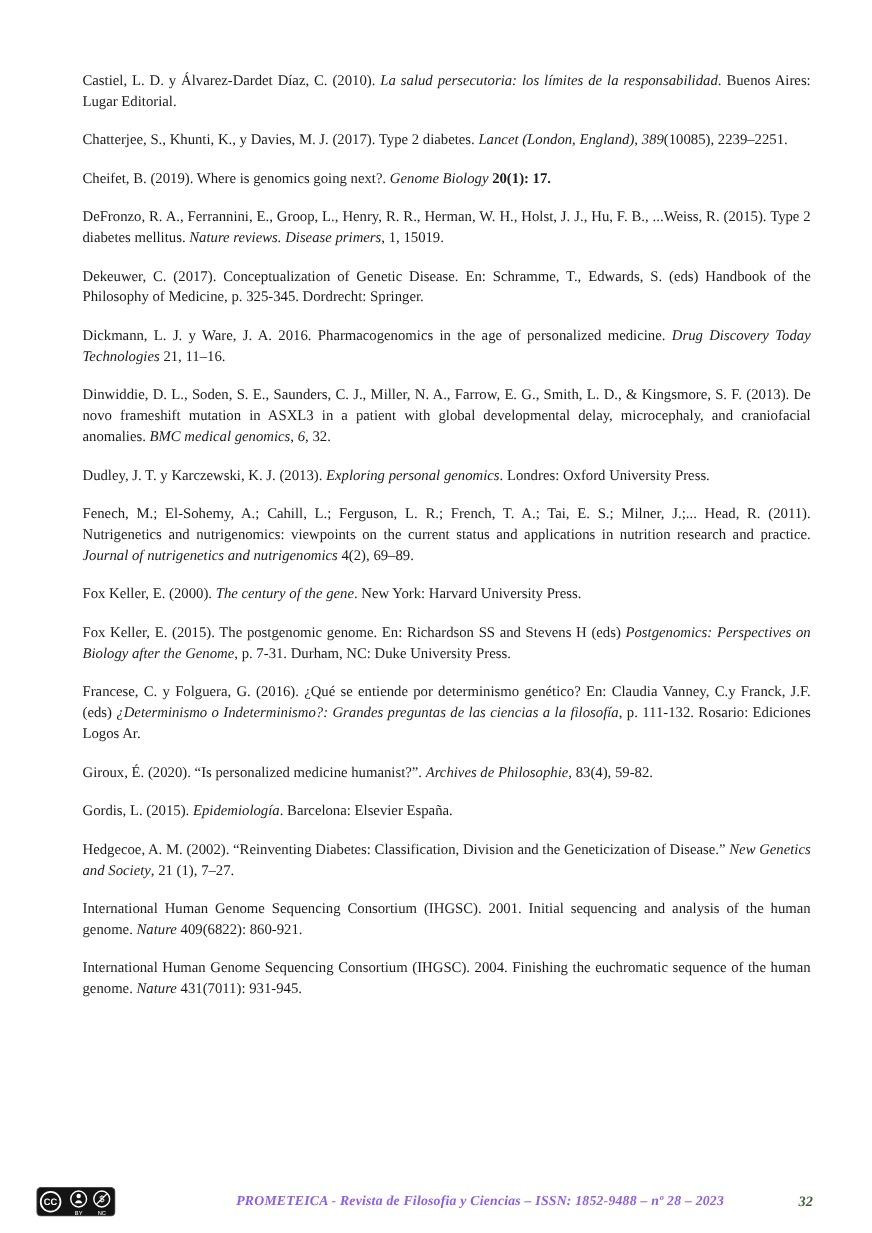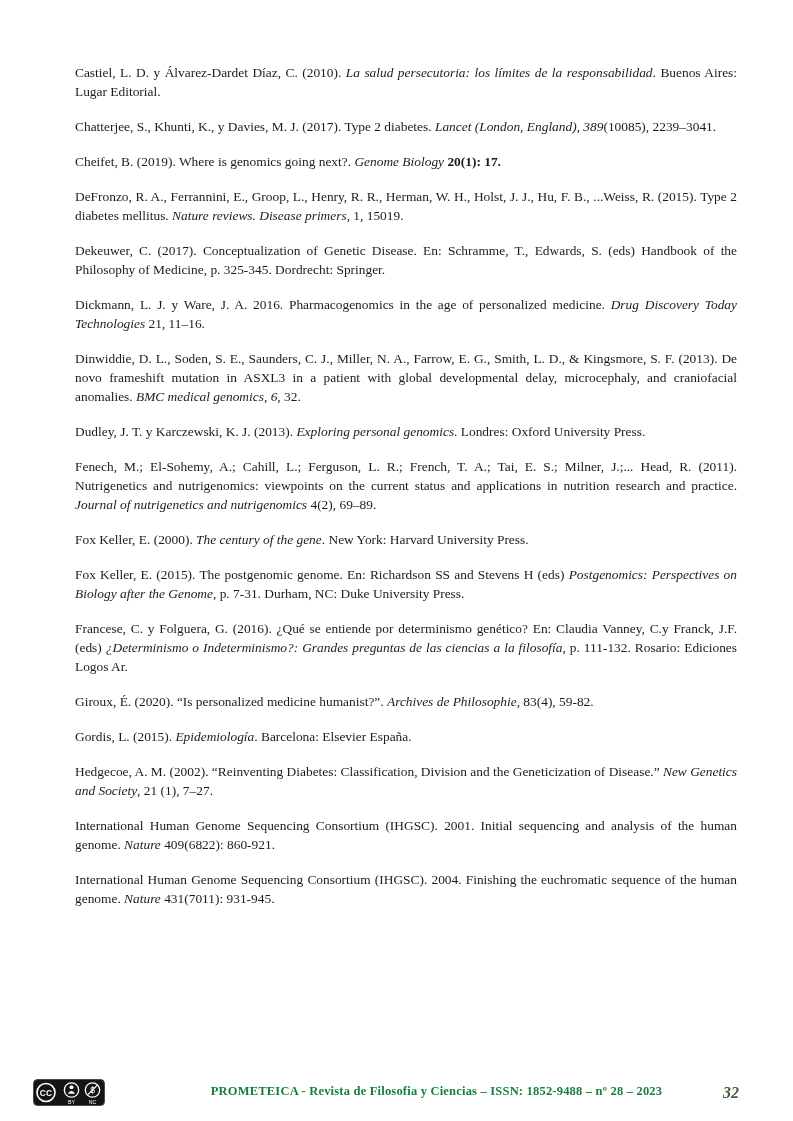--- a/index.html
+++ b/index.html
@@ -32,49 +32,50 @@
   .bd { font-weight: bold; }
   .footer-line {
     position: absolute;
     left: 0;
     right: 0;
     top: 1084px;
     padding-left: 80px;
     text-align: center;
     font-size: 12.5px;
     font-weight: bold;
-    color: #15803d;
+    font-style: italic;
+    color: #8b5cf6;
     letter-spacing: 0.2px;
   }
   .page-number {
     position: absolute;
     right: 54px;
     top: 1084px;
-    font-size: 16px;
+    font-size: 13px;
     font-weight: bold;
     font-style: italic;
     color: #3e6334;
   }
   .cc-badge {
     position: absolute;
     left: 33px;
     top: 1079px;
     width: 72px;
     height: 27px;
   }
 </style>
 </head>
 <body>
 
 <div class="page">
 
   <div class="content">
     <div>
         <p class="reference"><span>Castiel, L. D. y Álvarez-Dardet Díaz, C. (2010). </span><span class="it">La salud persecutoria: los límites de la responsabilidad</span><span>. Buenos Aires: Lugar Editorial.</span></p>
-        <p class="reference"><span>Chatterjee, S., Khunti, K., y Davies, M. J. (2017). Type 2 diabetes. </span><span class="it">Lancet (London, England), 389</span><span>(10085), 2239–3041.</span></p>
+        <p class="reference"><span>Chatterjee, S., Khunti, K., y Davies, M. J. (2017). Type 2 diabetes. </span><span class="it">Lancet (London, England), 389</span><span>(10085), 2239–2251.</span></p>
         <p class="reference"><span>Cheifet, B. (2019). Where is genomics going next?. </span><span class="it">Genome Biology</span><span> </span><span class="bd">20(1): 17.</span></p>
         <p class="reference"><span>DeFronzo, R. A., Ferrannini, E., Groop, L., Henry, R. R., Herman, W. H., Holst, J. J., Hu, F. B., ...Weiss, R. (2015). Type 2 diabetes mellitus. </span><span class="it">Nature reviews. Disease primers</span><span>, 1, 15019.</span></p>
         <p class="reference"><span>Dekeuwer, C. (2017). Conceptualization of Genetic Disease. En: Schramme, T., Edwards, S. (eds) Handbook of the Philosophy of Medicine, p. 325-345. Dordrecht: Springer.</span></p>
         <p class="reference"><span>Dickmann, L. J. y Ware, J. A. 2016. Pharmacogenomics in the age of personalized medicine. </span><span class="it">Drug Discovery Today Technologies</span><span> 21, 11–16.</span></p>
         <p class="reference"><span>Dinwiddie, D. L., Soden, S. E., Saunders, C. J., Miller, N. A., Farrow, E. G., Smith, L. D., &amp; Kingsmore, S. F. (2013). De novo frameshift mutation in ASXL3 in a patient with global developmental delay, microcephaly, and craniofacial anomalies. </span><span class="it">BMC medical genomics</span><span>, </span><span class="it">6</span><span>, 32.</span></p>
         <p class="reference"><span>Dudley, J. T. y Karczewski, K. J. (2013). </span><span class="it">Exploring personal genomics</span><span>. Londres: Oxford University Press.</span></p>
         <p class="reference"><span>Fenech, M.; El-Sohemy, A.; Cahill, L.; Ferguson, L. R.; French, T. A.; Tai, E. S.; Milner, J.;... Head, R. (2011). Nutrigenetics and nutrigenomics: viewpoints on the current status and applications in nutrition research and practice. </span><span class="it">Journal of nutrigenetics and nutrigenomics</span><span> 4(2), 69–89.</span></p>
         <p class="reference"><span>Fox Keller, E. (2000). </span><span class="it">The century of the gene</span><span>. New York: Harvard University Press.</span></p>
         <p class="reference"><span>Fox Keller, E. (2015). The postgenomic genome. En: Richardson SS and Stevens H (eds) </span><span class="it">Postgenomics: Perspectives on Biology after the Genome</span><span>, p. 7-31. Durham, NC: Duke University Press.</span></p>
         <p class="reference"><span>Francese, C. y Folguera, G. (2016). ¿Qué se entiende por determinismo genético? En: Claudia Vanney, C.y Franck, J.F. (eds) </span><span class="it">¿Determinismo o Indeterminismo?: Grandes preguntas de las ciencias a la filosofía</span><span>, p. 111-132. Rosario: Ediciones Logos Ar.</span></p>

